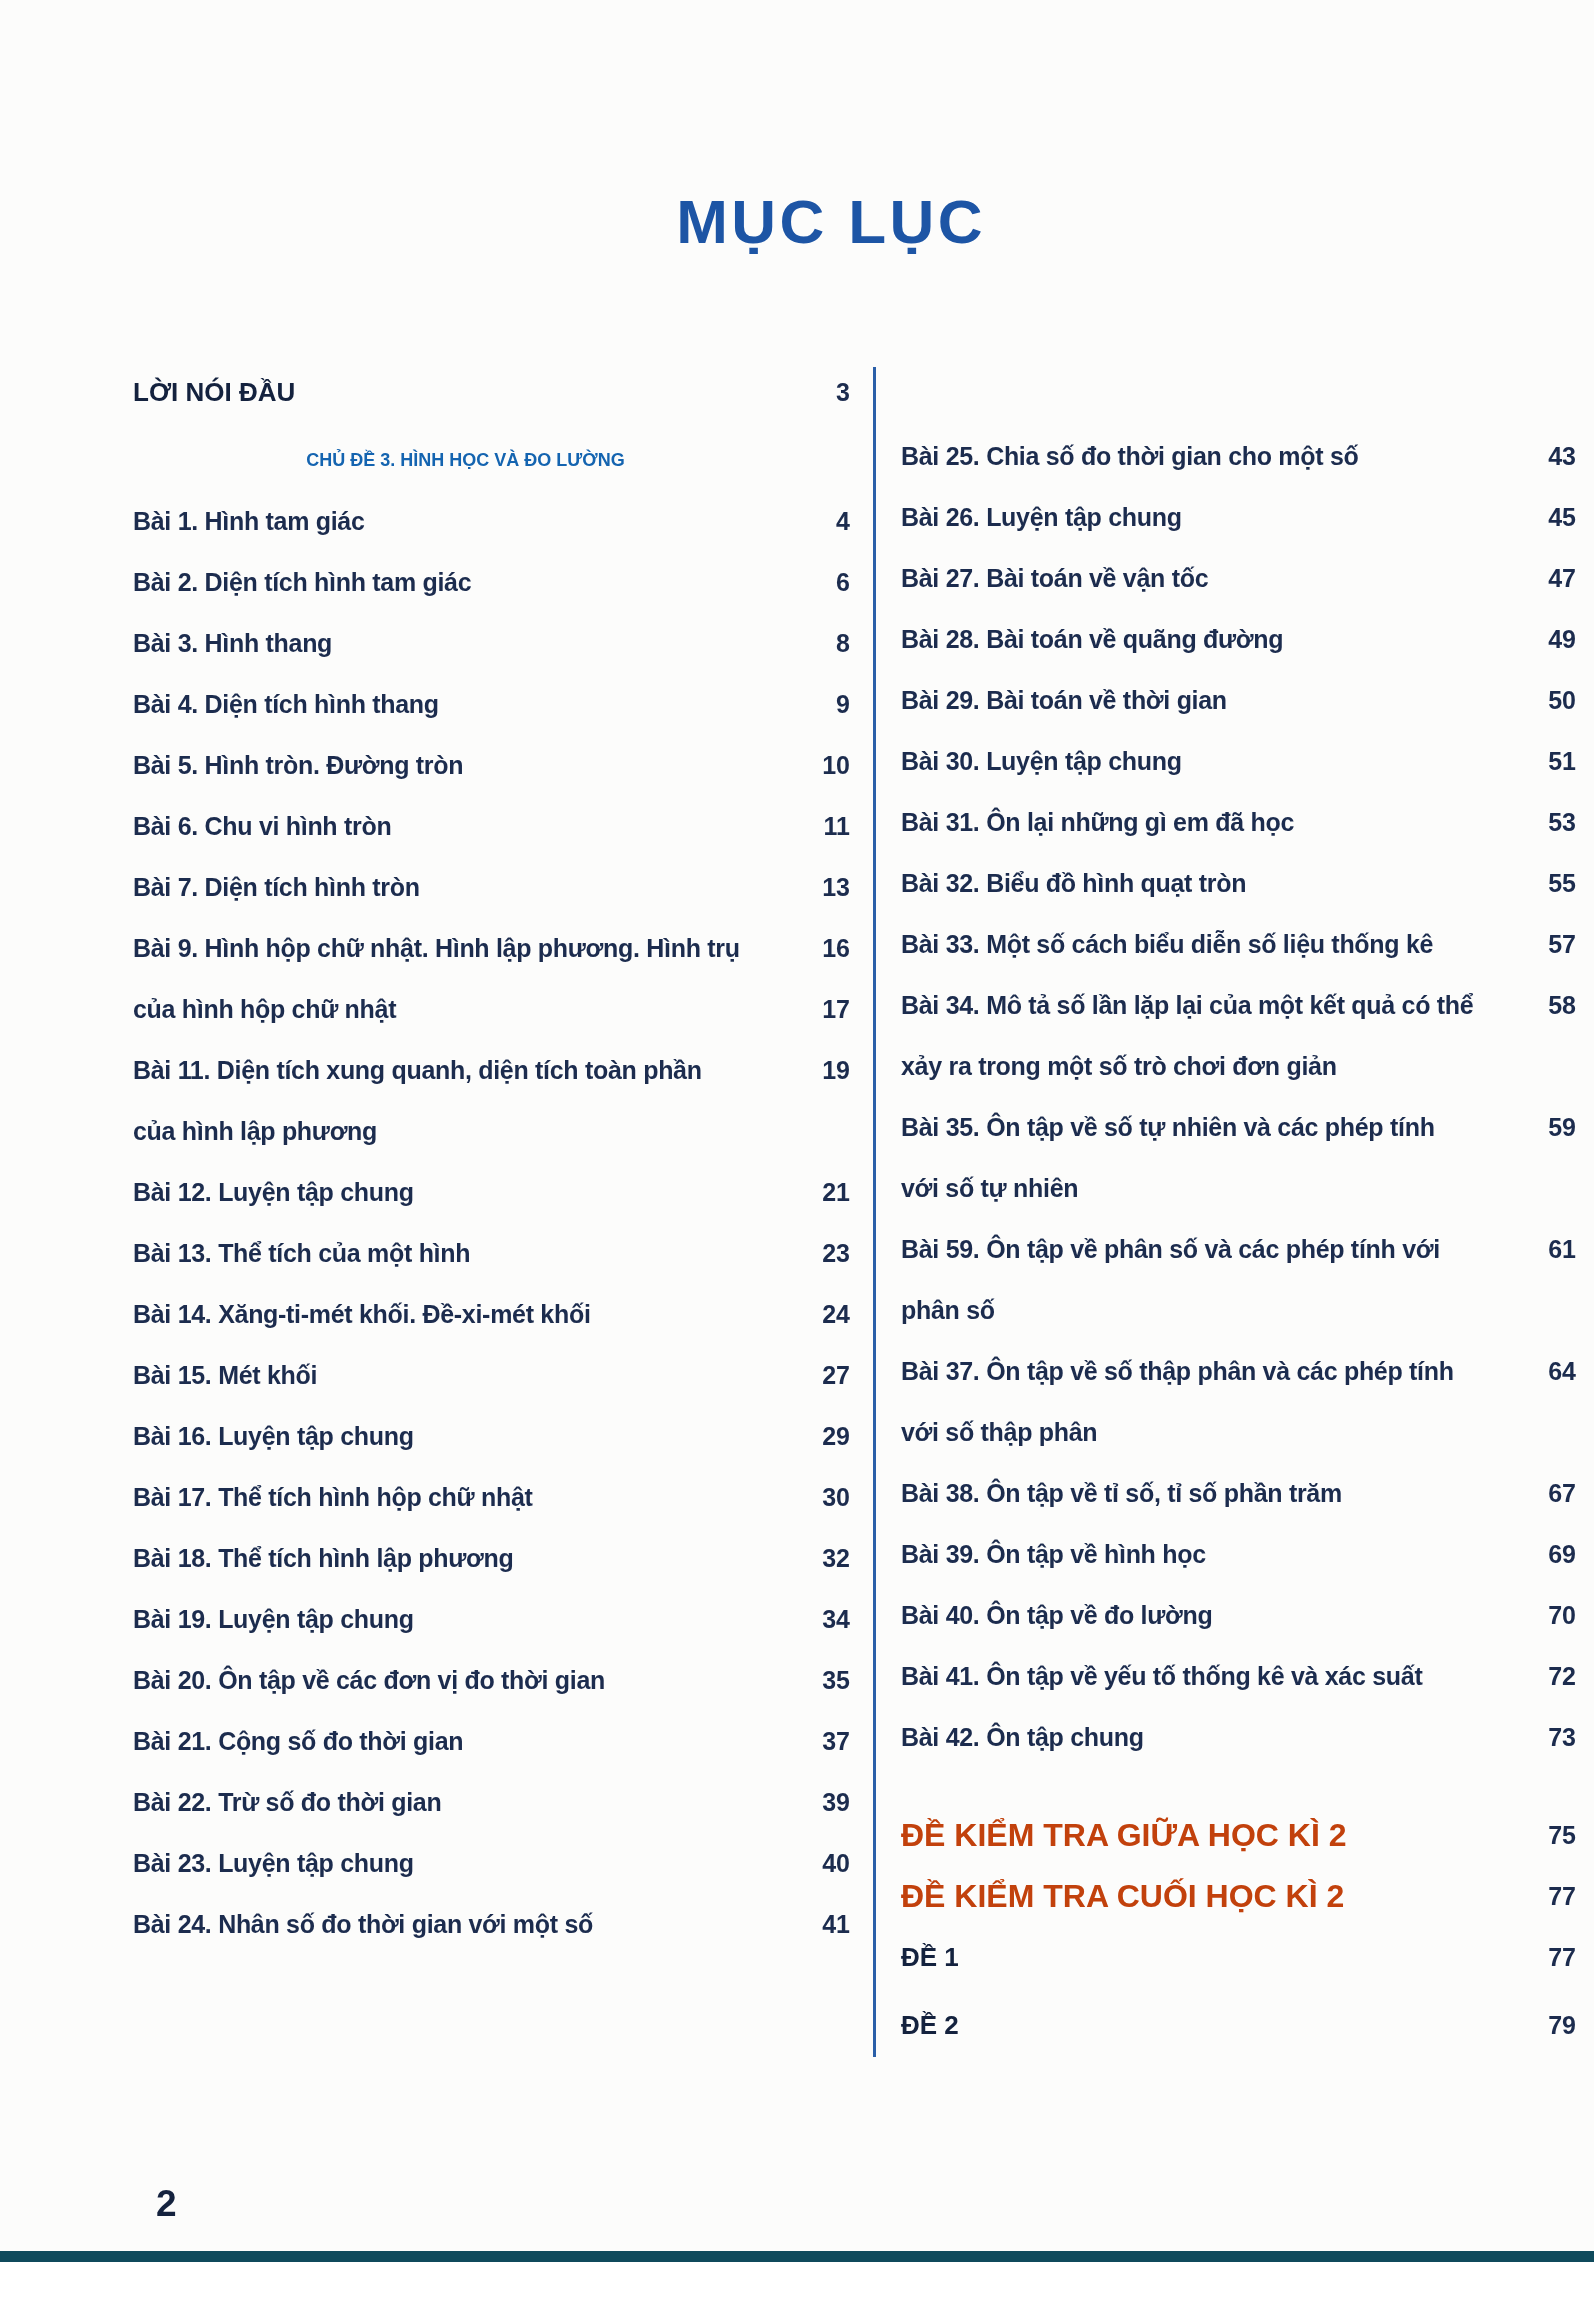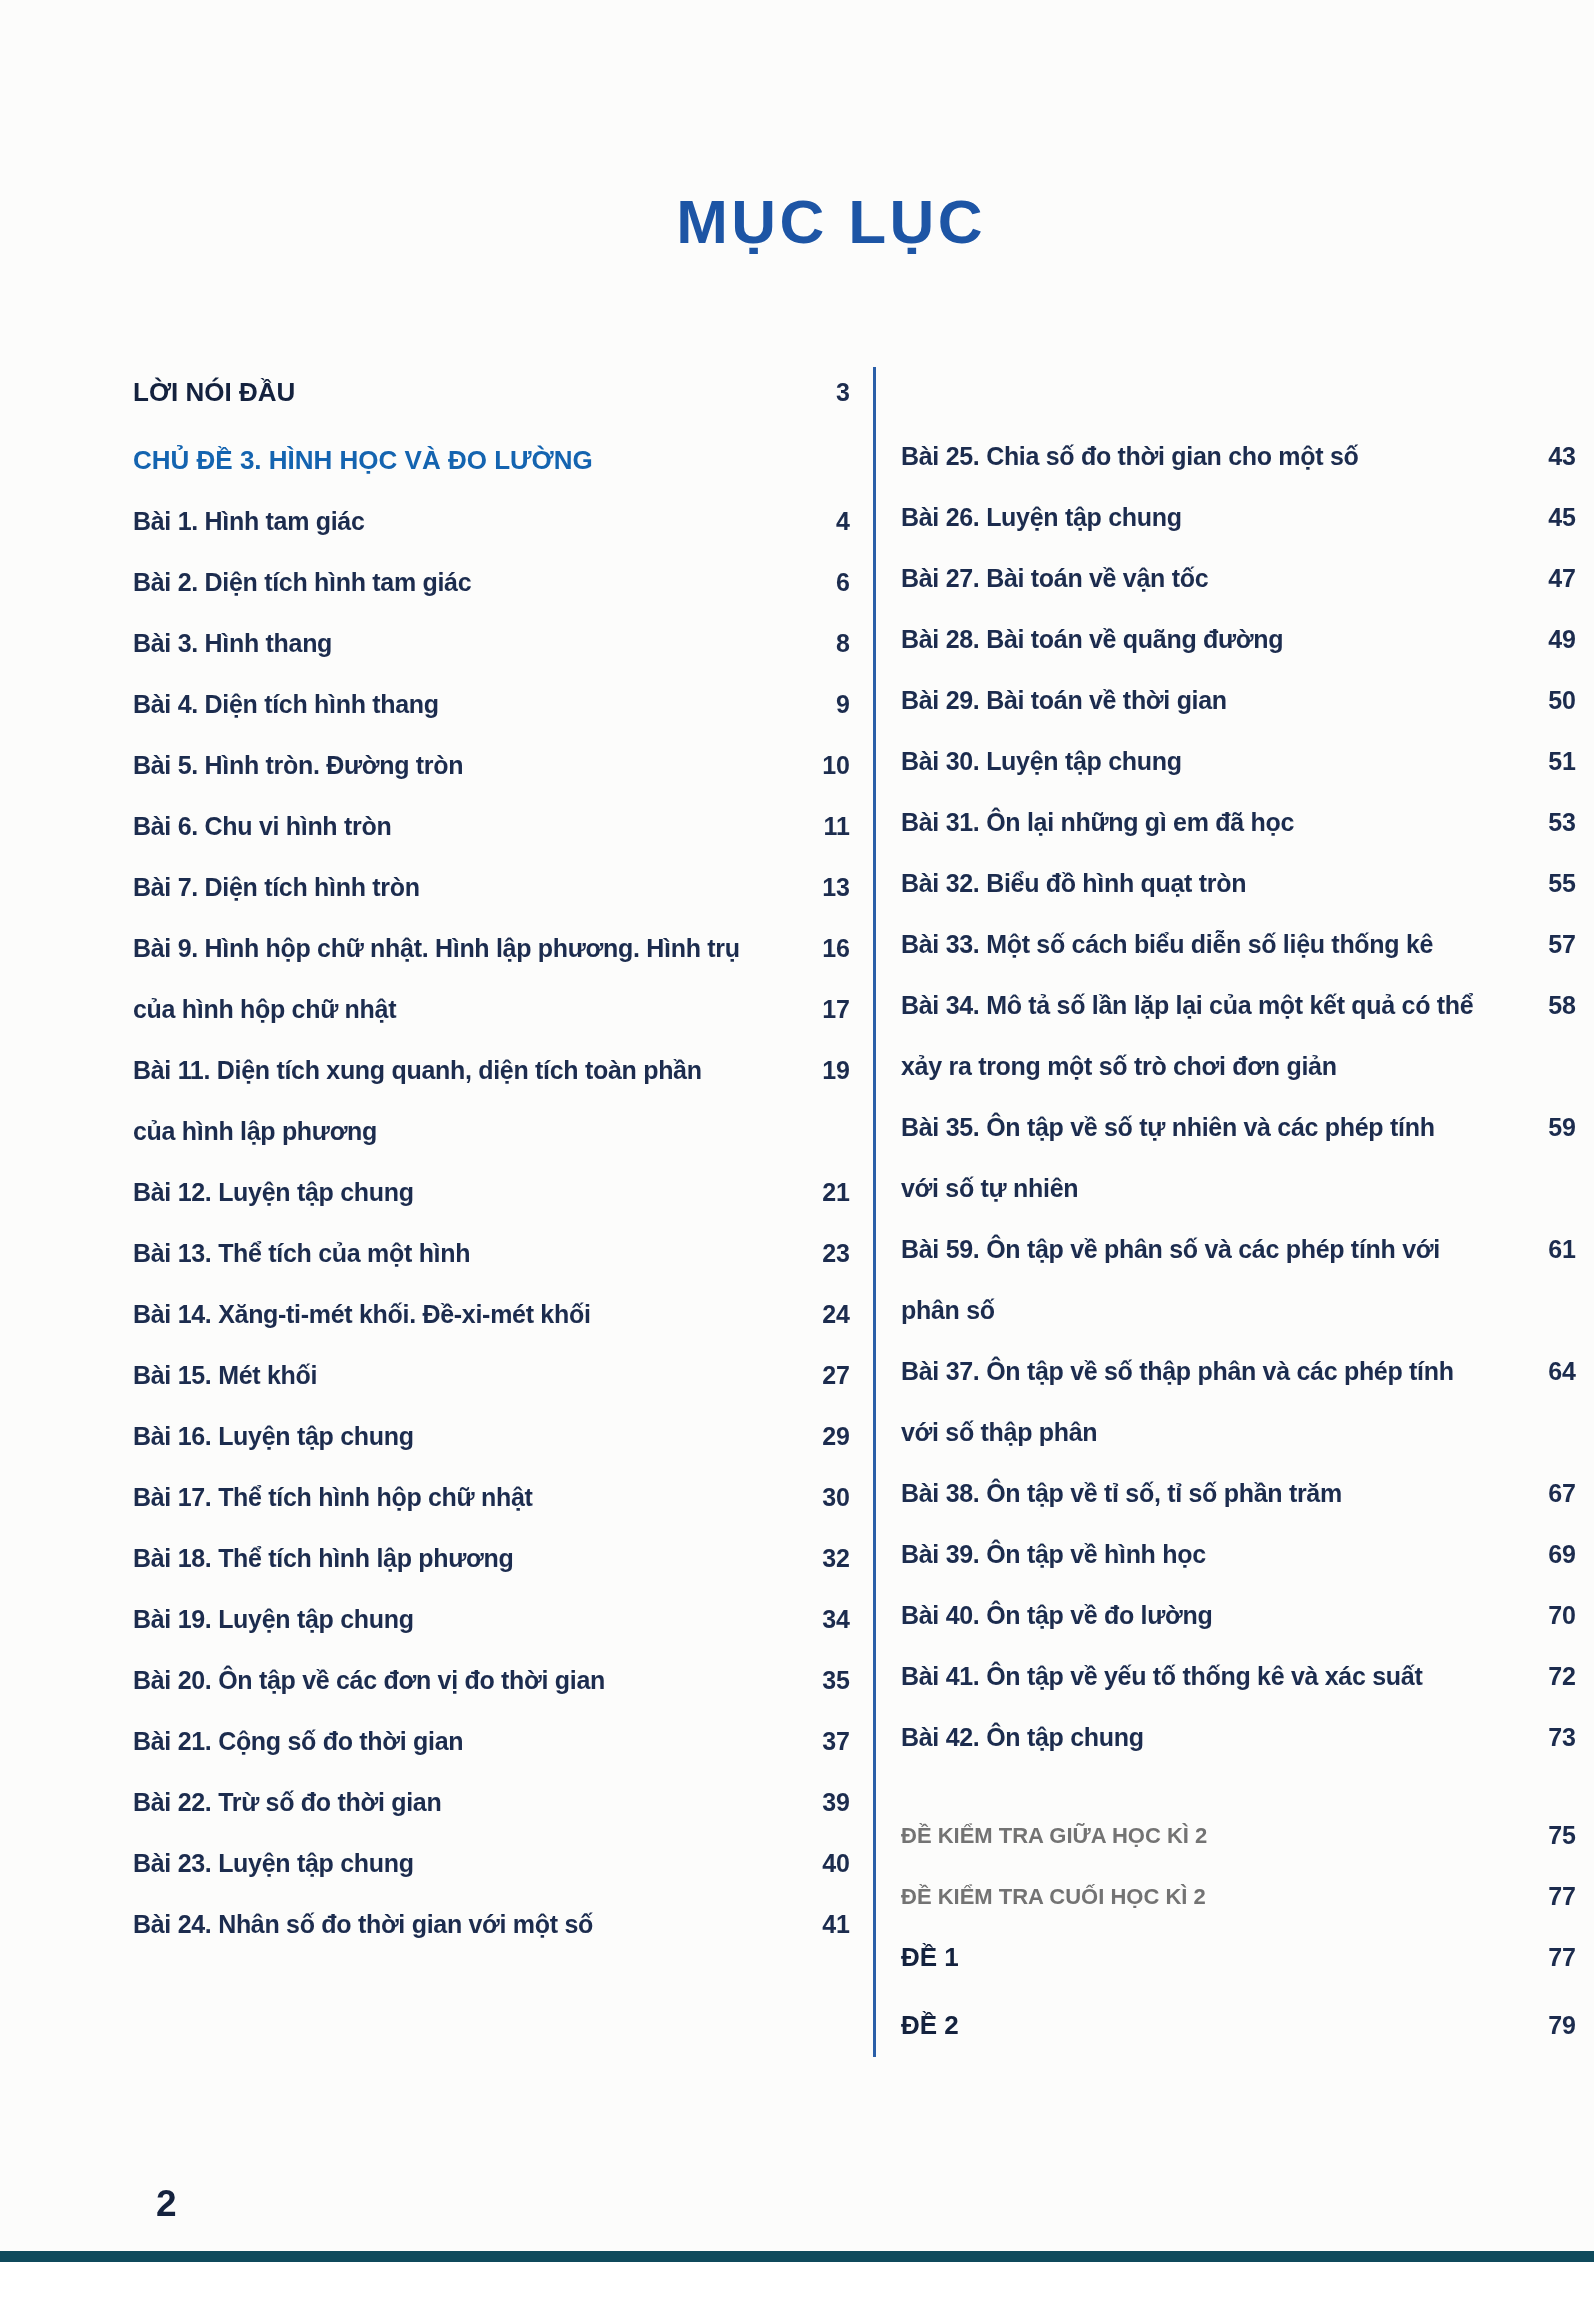--- a/index.html
+++ b/index.html
@@ -39,22 +39,22 @@
   .toc-page{
     position:absolute;
     right:0;
     top:0;
     line-height:61px;
     font-size:25px;
     font-weight:700;
     color:#1c2c4e;
   }
   .front .toc-line{color:#14223e; font-size:26px; letter-spacing:0;}
-  .chapter .toc-line{color:#1464b0; font-size:26px; letter-spacing:0;}
-  .exam .toc-line{color:#737373; font-size:22px; letter-spacing:0;}
+  .chapter .toc-line{color:#1464b0; font-size:18px; letter-spacing:0;text-align:center;}
+  .exam .toc-line{color:#c2410c; font-size:32px; letter-spacing:0;}
   .front{margin-bottom:6.7px;}
   .gap-before{margin-top:37px;}
   .divider{
     position:absolute;
     left:873px;
     top:367px;
     width:2.5px;
     height:1690px;
     background:#2a5fa8;
   }

